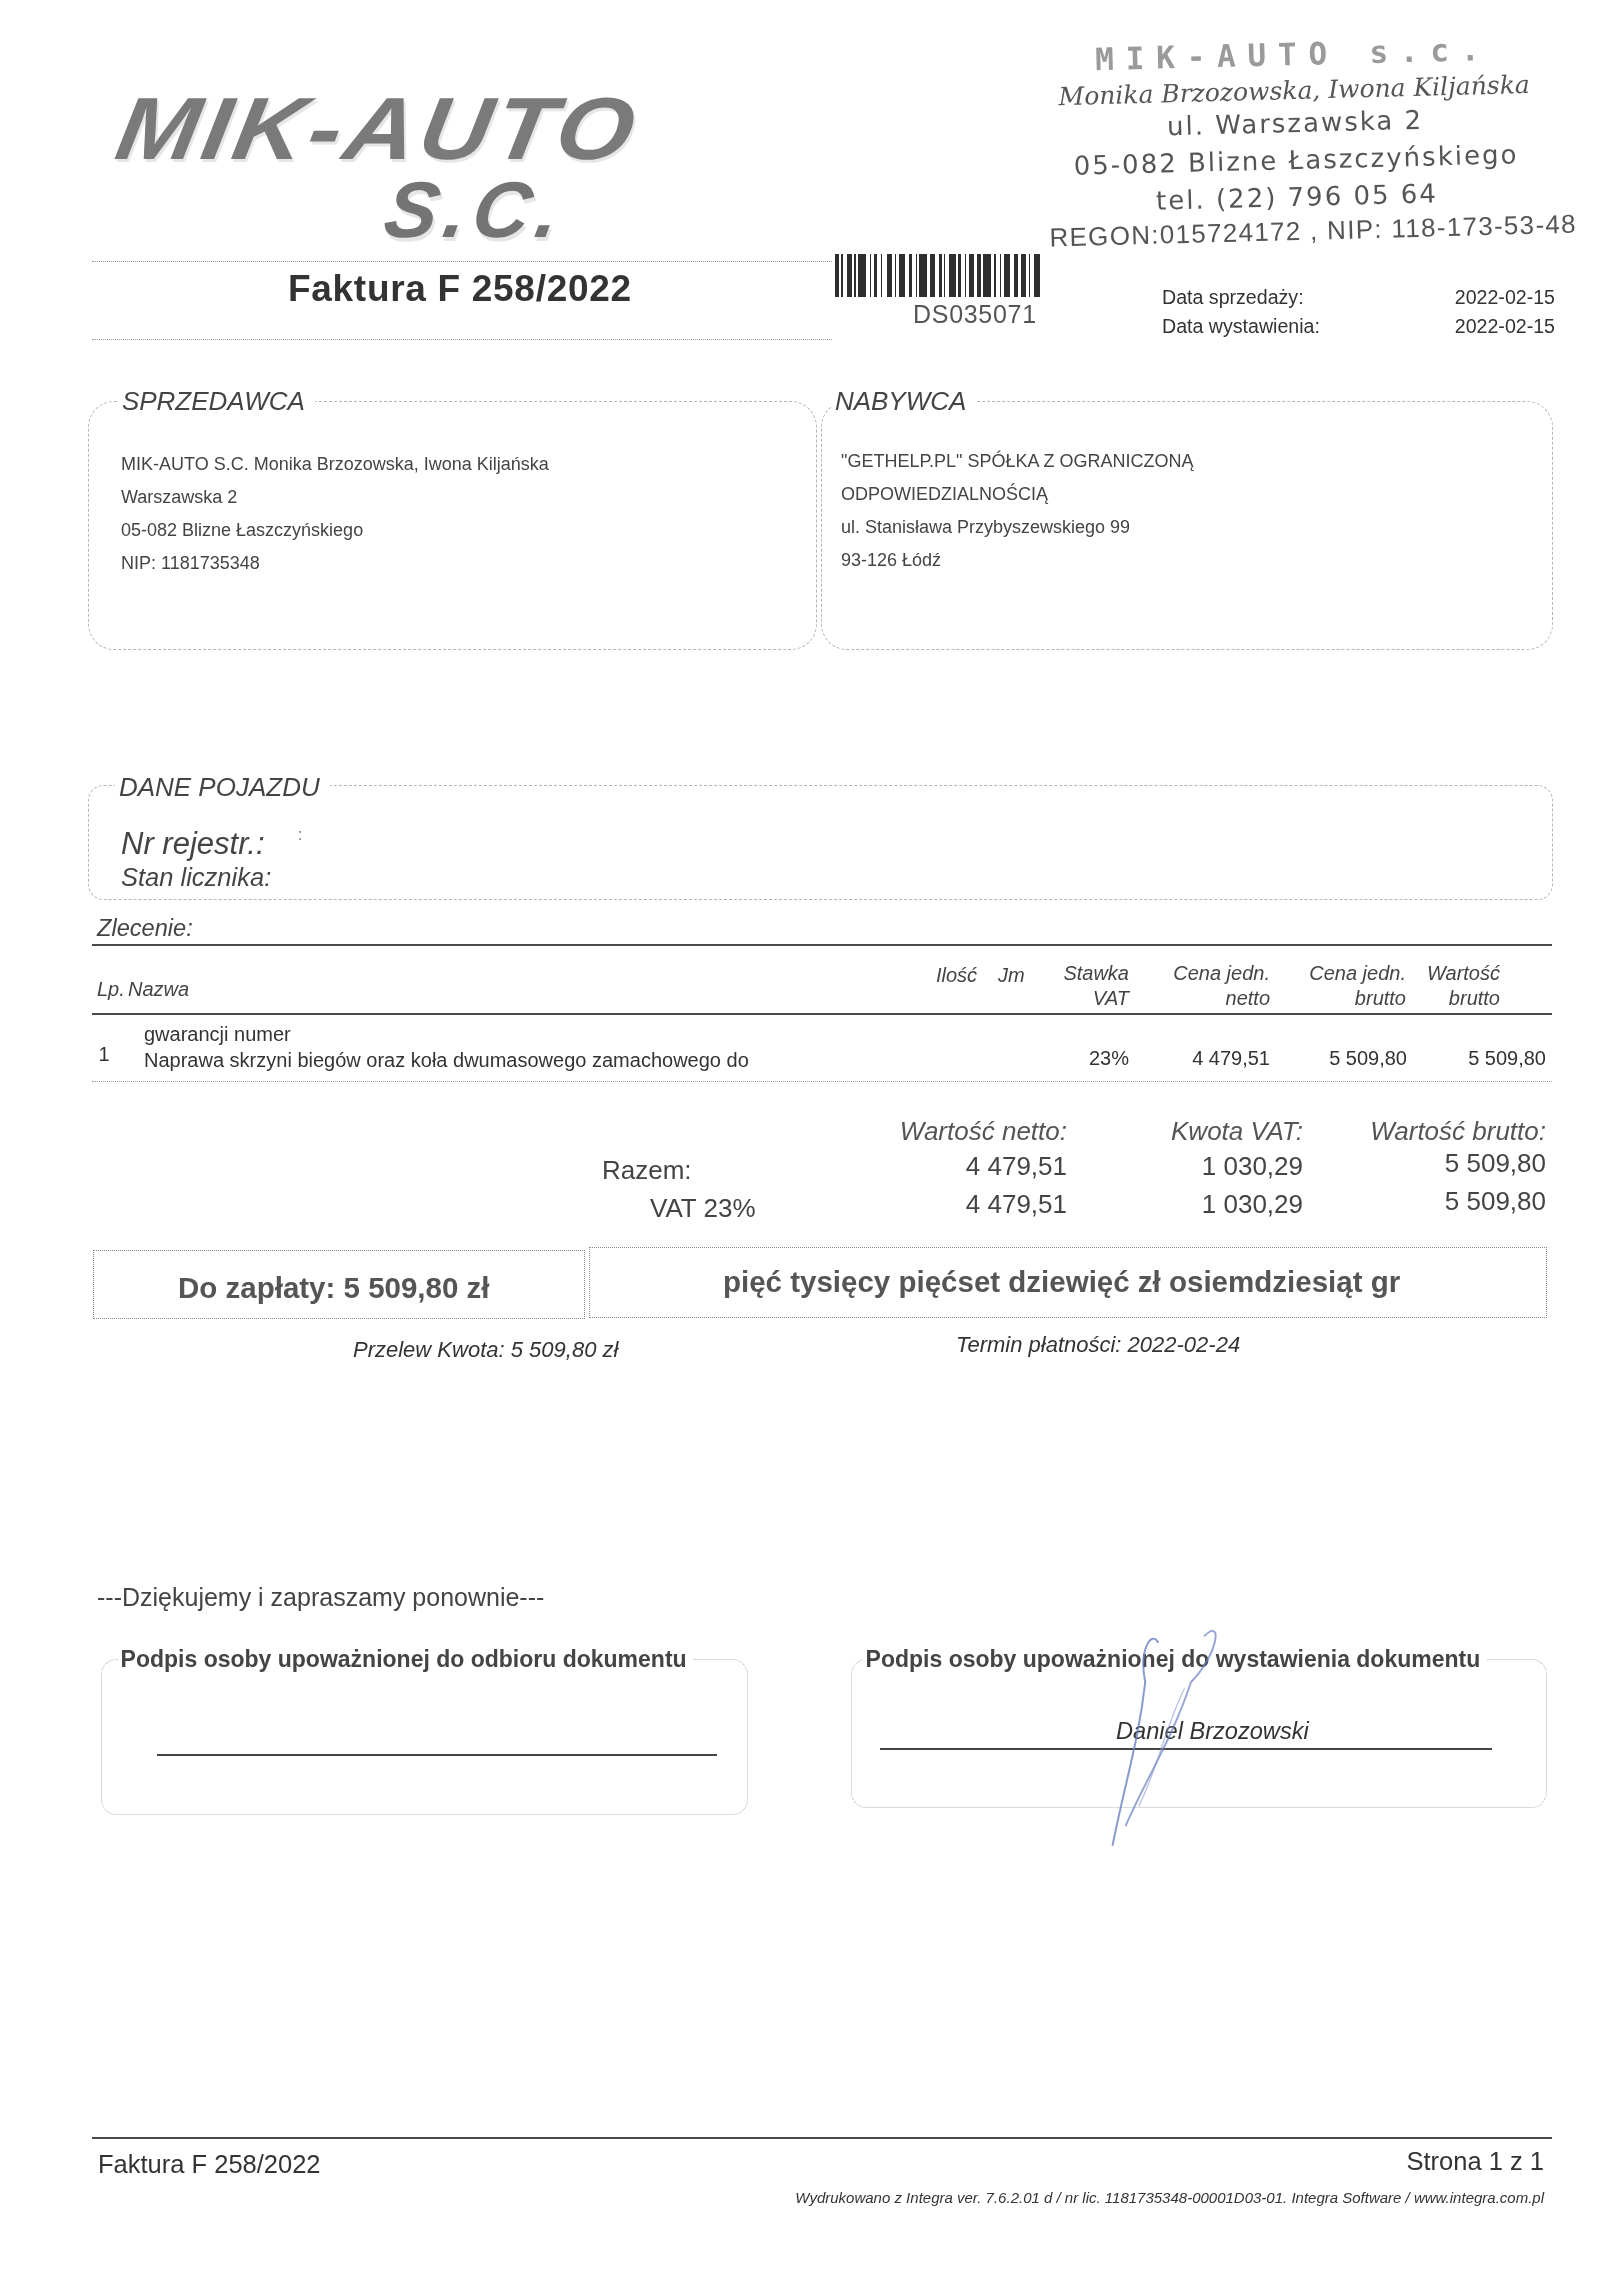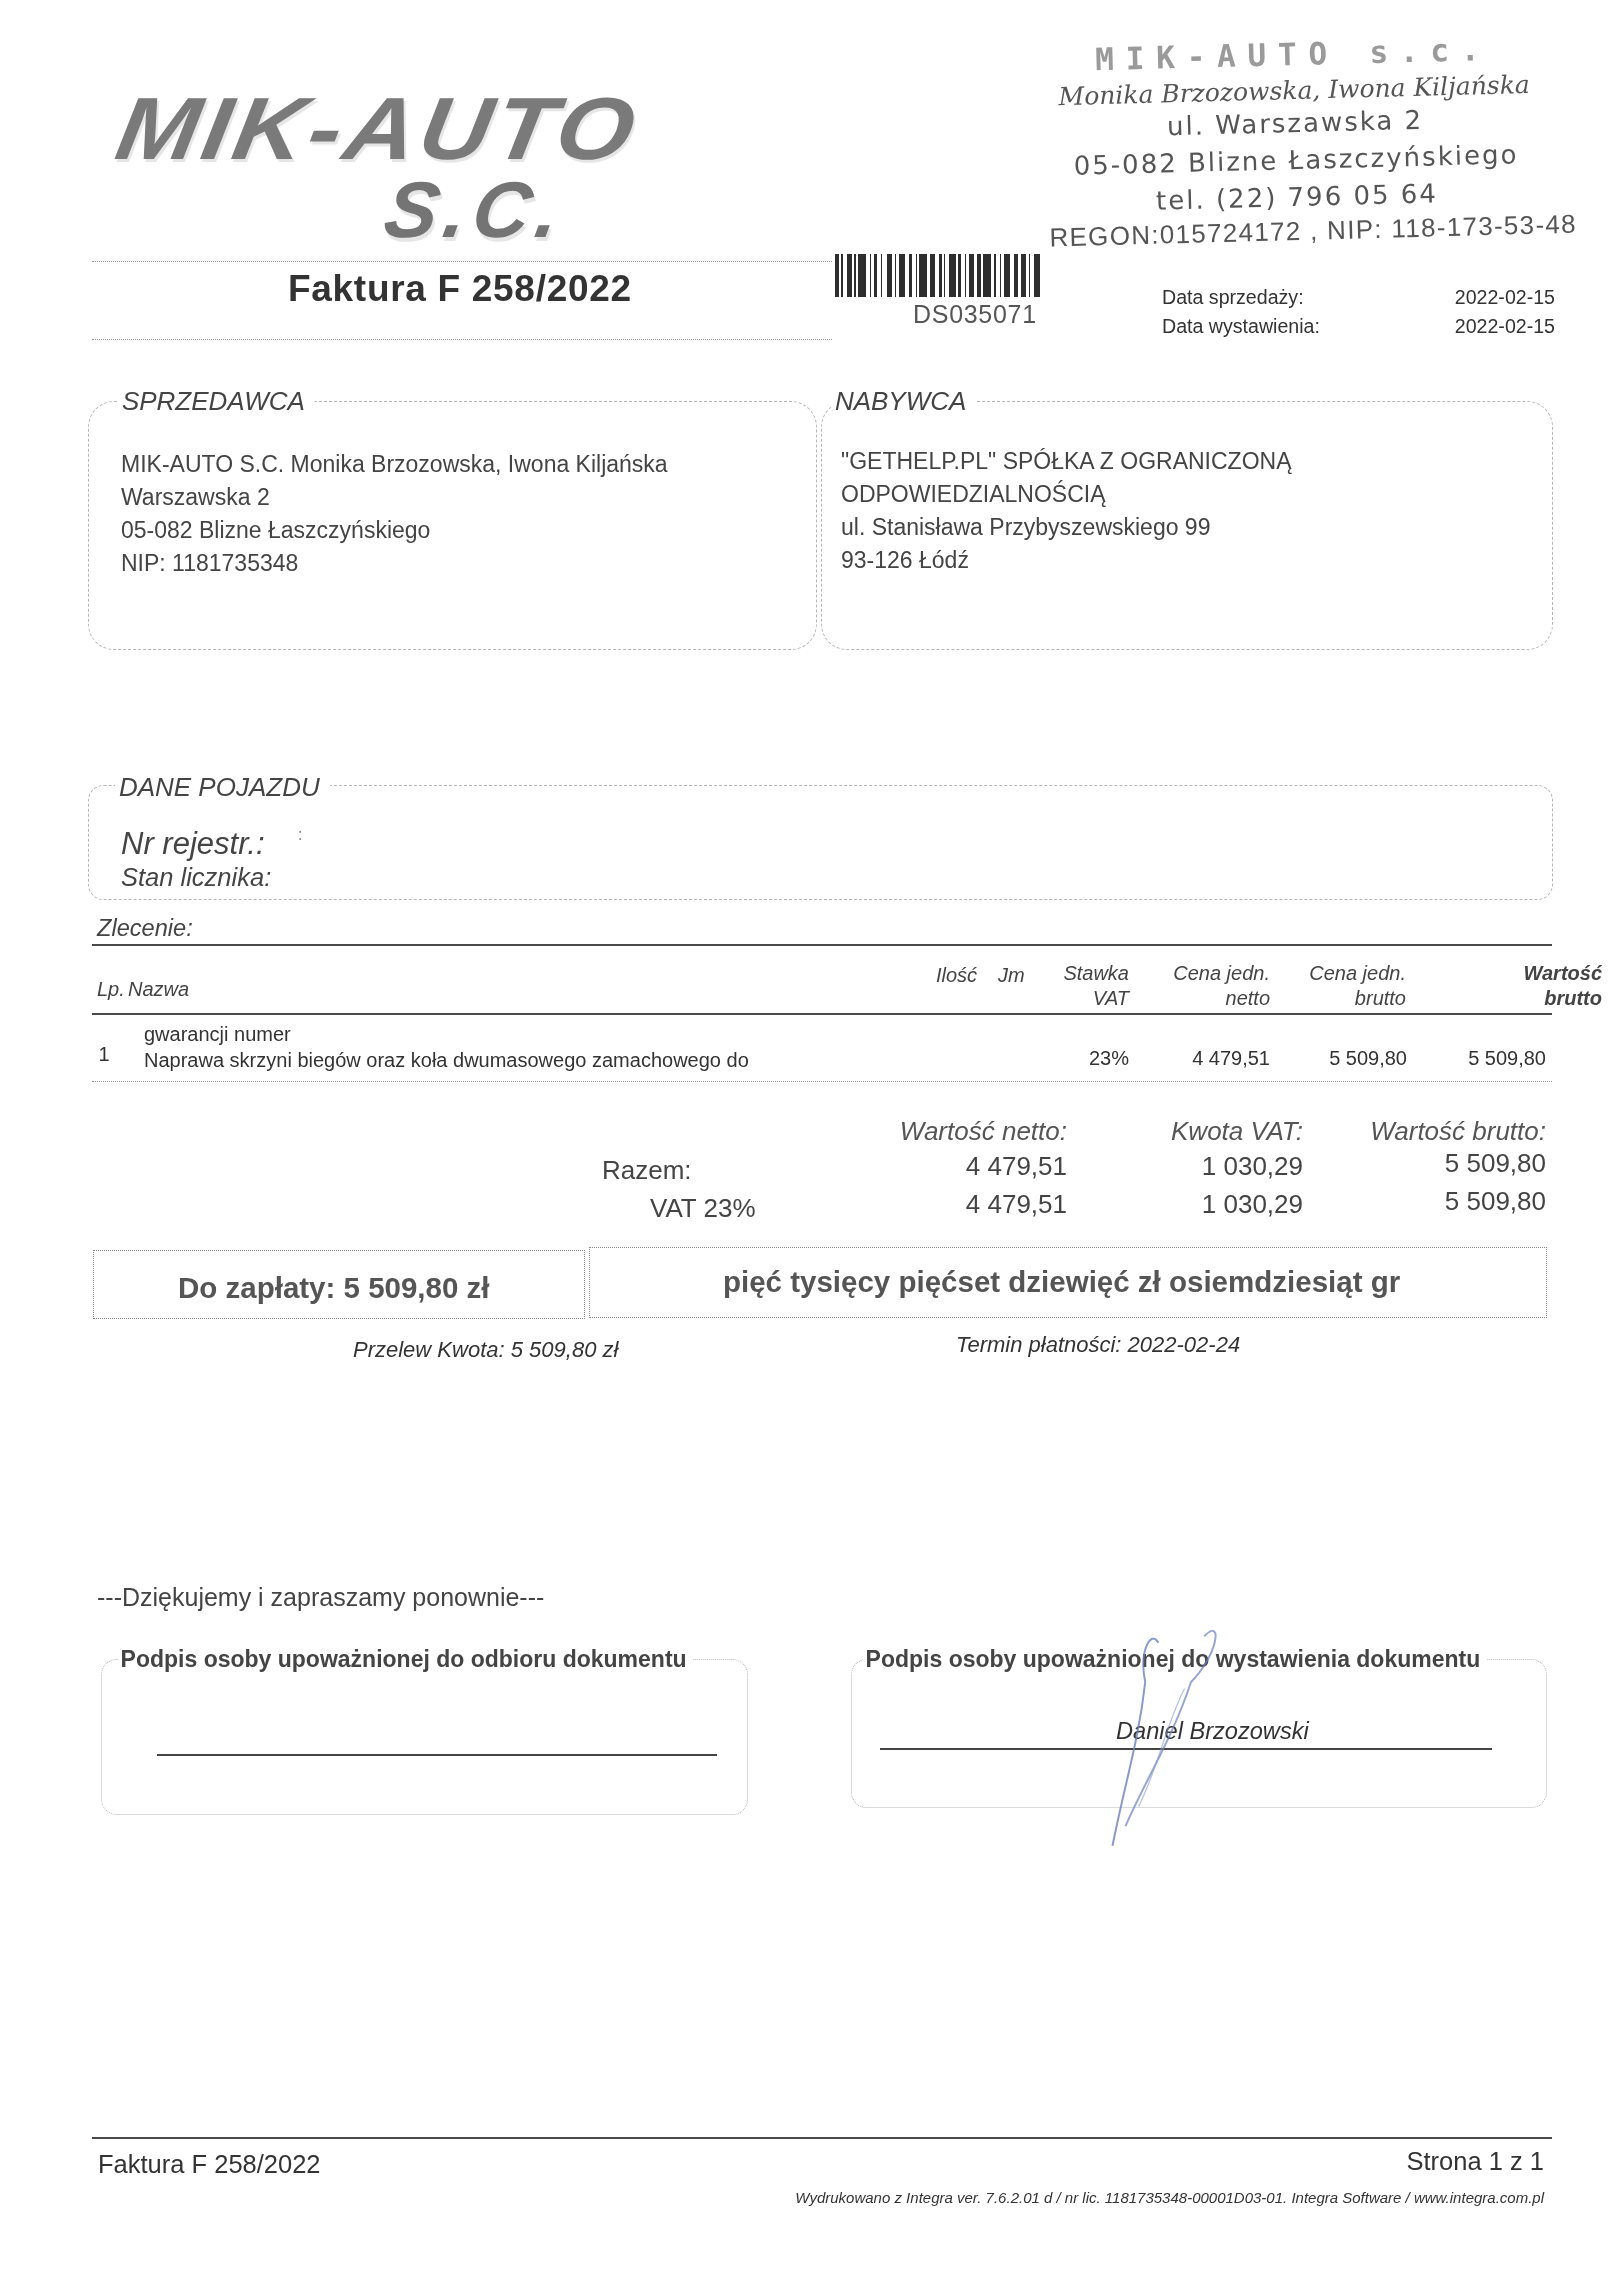--- a/index.html
+++ b/index.html
@@ -36,21 +36,21 @@
   .title { left: 288px; top: 268px; font-size: 37px; font-weight: bold; color: #333; letter-spacing: 0.7px; }
   .barcode { left: 835px; top: 254px; width: 275px; height: 43px; display: flex; gap: 0; }
   .barcode span { display: block; height: 100%; background: #2e2e2e; }
   .barcode-text { left: 913px; top: 300px; font-size: 25px; color: #555; letter-spacing: 0.7px; }
   .dates { left: 1162px; top: 283px; width: 393px; font-size: 19.6px; color: #333; }
   .dates .row { display: flex; justify-content: space-between; line-height: 29px; }
 
   
   .box { border: 1.3px dashed #b5b5b5; border-radius: 26px; }
   .box-label { font-style: italic; font-size: 26px; color: #444; background: #fff; padding: 0 10.5px 0 3.9px; }
-  .party-text { font-size: 23px; color: #444; line-height: 33px; }
+  .party-text { font-size: 18px; color: #444; line-height: 33px; }
 
   
   .th { font-style: italic; font-size: 20px; color: #444; line-height: 25px; }
   .td { font-size: 20px; color: #333; }
   .right { text-align: right; margin-top: 9px; }
 
   .tot-label { font-style: italic; font-size: 26px; color: #555; }
   .tot-val { font-size: 26px; color: #444; text-align: right; }
 
   .pay-box { border: 1.3px dotted #8a8a8a; }
@@ -195,21 +195,21 @@
   <div>VAT</div>
 </div>
 <div class="abs th right" style="left:1139px; top:952px; width:131px;">
   <div>Cena jedn.</div>
   <div>netto</div>
 </div>
 <div class="abs th right" style="left:1276px; top:952px; width:130px;">
   <div>Cena jedn.</div>
   <div>brutto</div>
 </div>
-<div class="abs th right" style="left:1470px; top:952px; width:132px;font-weight:bold;">
+<div class="abs th right" style="left:1368px; top:952px; width:132px;">
   <div>Wartość</div>
   <div>brutto</div>
 </div>
 <div class="abs solidline" style="left:92px; top:1013px; width:1460px;"></div>
 
 <div class="abs" style="left:92px; top:1018px; width:1460px; height:65px;">
   <div class="abs td" style="left:6.5px; top:25px;">1</div>
   <div class="abs td" style="left:52px; top:2.6px; line-height:26px;">
     <div>gwarancji numer</div>
     <div>Naprawa skrzyni biegów oraz koła dwumasowego zamachowego do</div>

